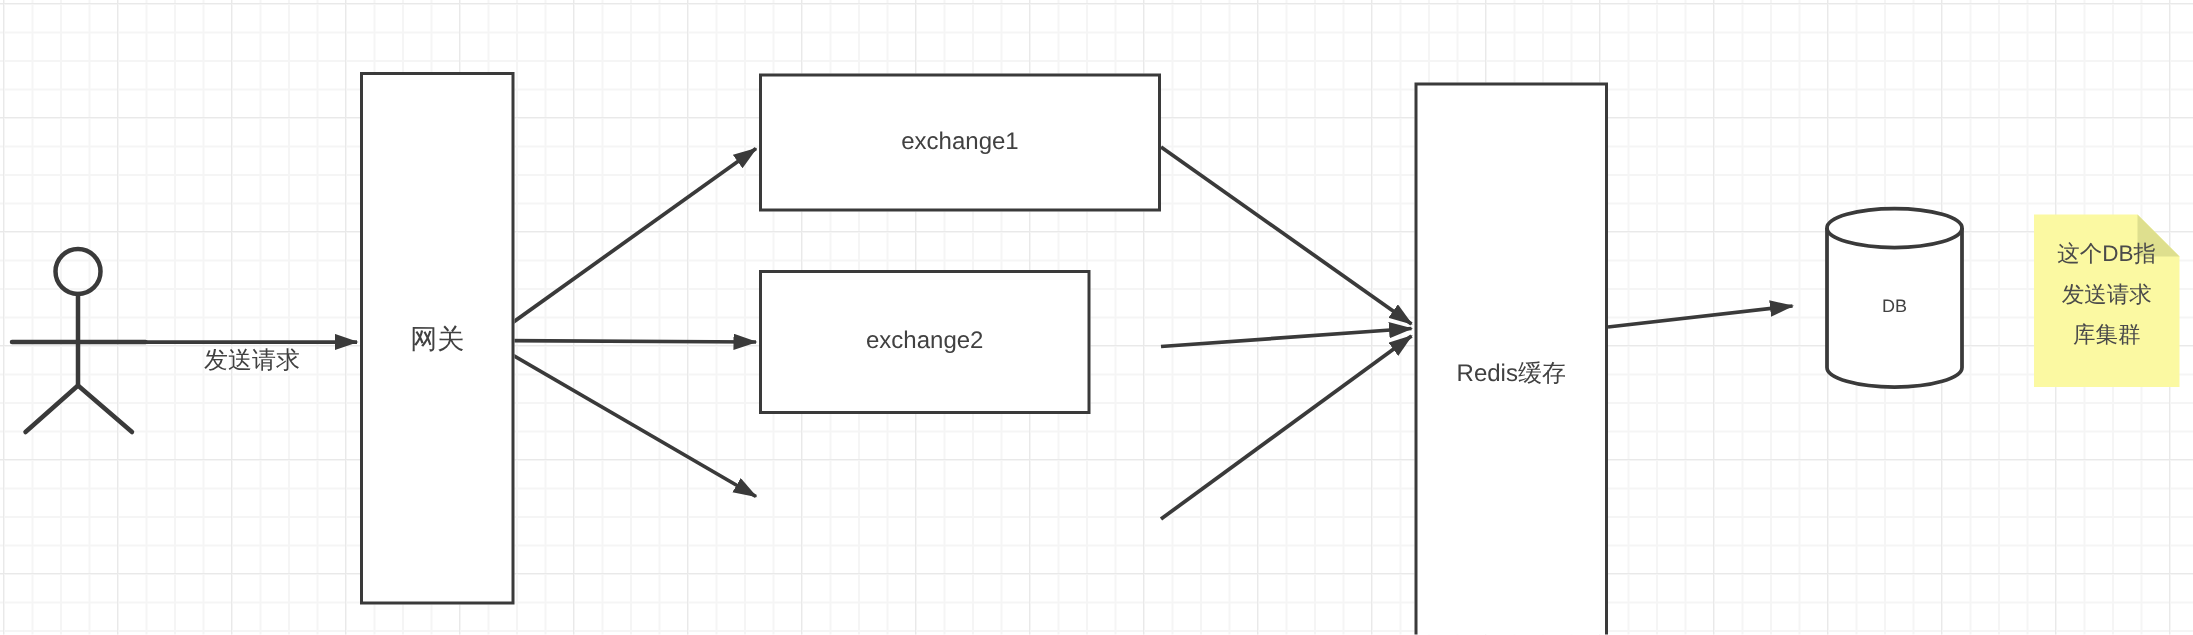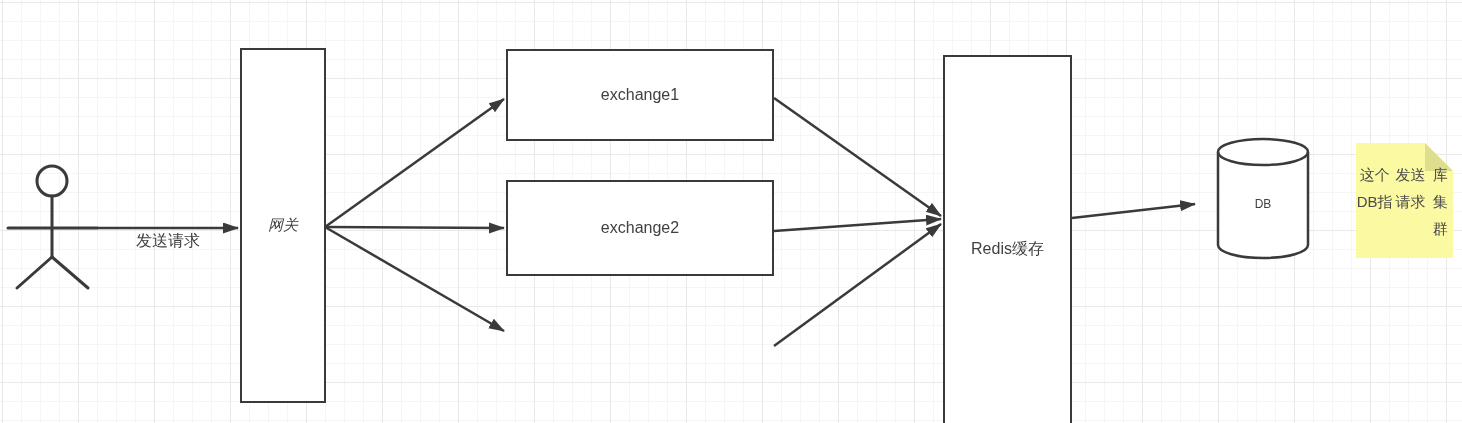--- a/index.html
+++ b/index.html
@@ -33,23 +33,23 @@
     box-sizing: border-box;
     border: 2px solid #3a3a3a;
     background: #ffffff;
     display: flex;
     align-items: center;
     justify-content: center;
     font-size: 16px;
     color: #414141;
     white-space: nowrap;
   }
-  .gateway   { left: 240px; top: 48px;  width: 86px;  height: 355px; font-size: 15px; font-style: italic; }
+  .gateway   { left: 240px; top: 48px;  width: 103px;  height: 355px; font-size: 18px; }
   .exchange1 { left: 506px; top: 49px;  width: 268px; height: 92px; }
-  .exchange2 { left: 506px; top: 180px; width: 268px; height: 96px; }
+  .exchange2 { left: 506px; top: 180px; width: 221px; height: 96px; }
   .exchange3 { left: 506px; top: 313px; width: 268px; height: 80px; }
   .redis     { left: 943px; top: 55px;  width: 129px; height: 388px; }
   .edge-label {
     position: absolute;
     left: 120px; top: 230px;
     width: 96px; height: 22px;
     text-align: center;
     font-size: 16px;
     color: #414141;
     line-height: 22px;
@@ -64,21 +64,22 @@
     color: #414141;
     line-height: 22px;
   }
   .note-text {
     position: absolute;
     left: 1356px; top: 143px;
     width: 97px; height: 89px;
     box-sizing: border-box;
     padding-top: 18px;
     display: flex;
-    align-items: flex-start;
+    flex-direction: column;
+    align-items: center;
     justify-content: center;
     font-size: 15px;
     line-height: 27px;
     color: #4a4a4a;
     text-align: center;
   }
 </style>
 </head>
 <body>
 

